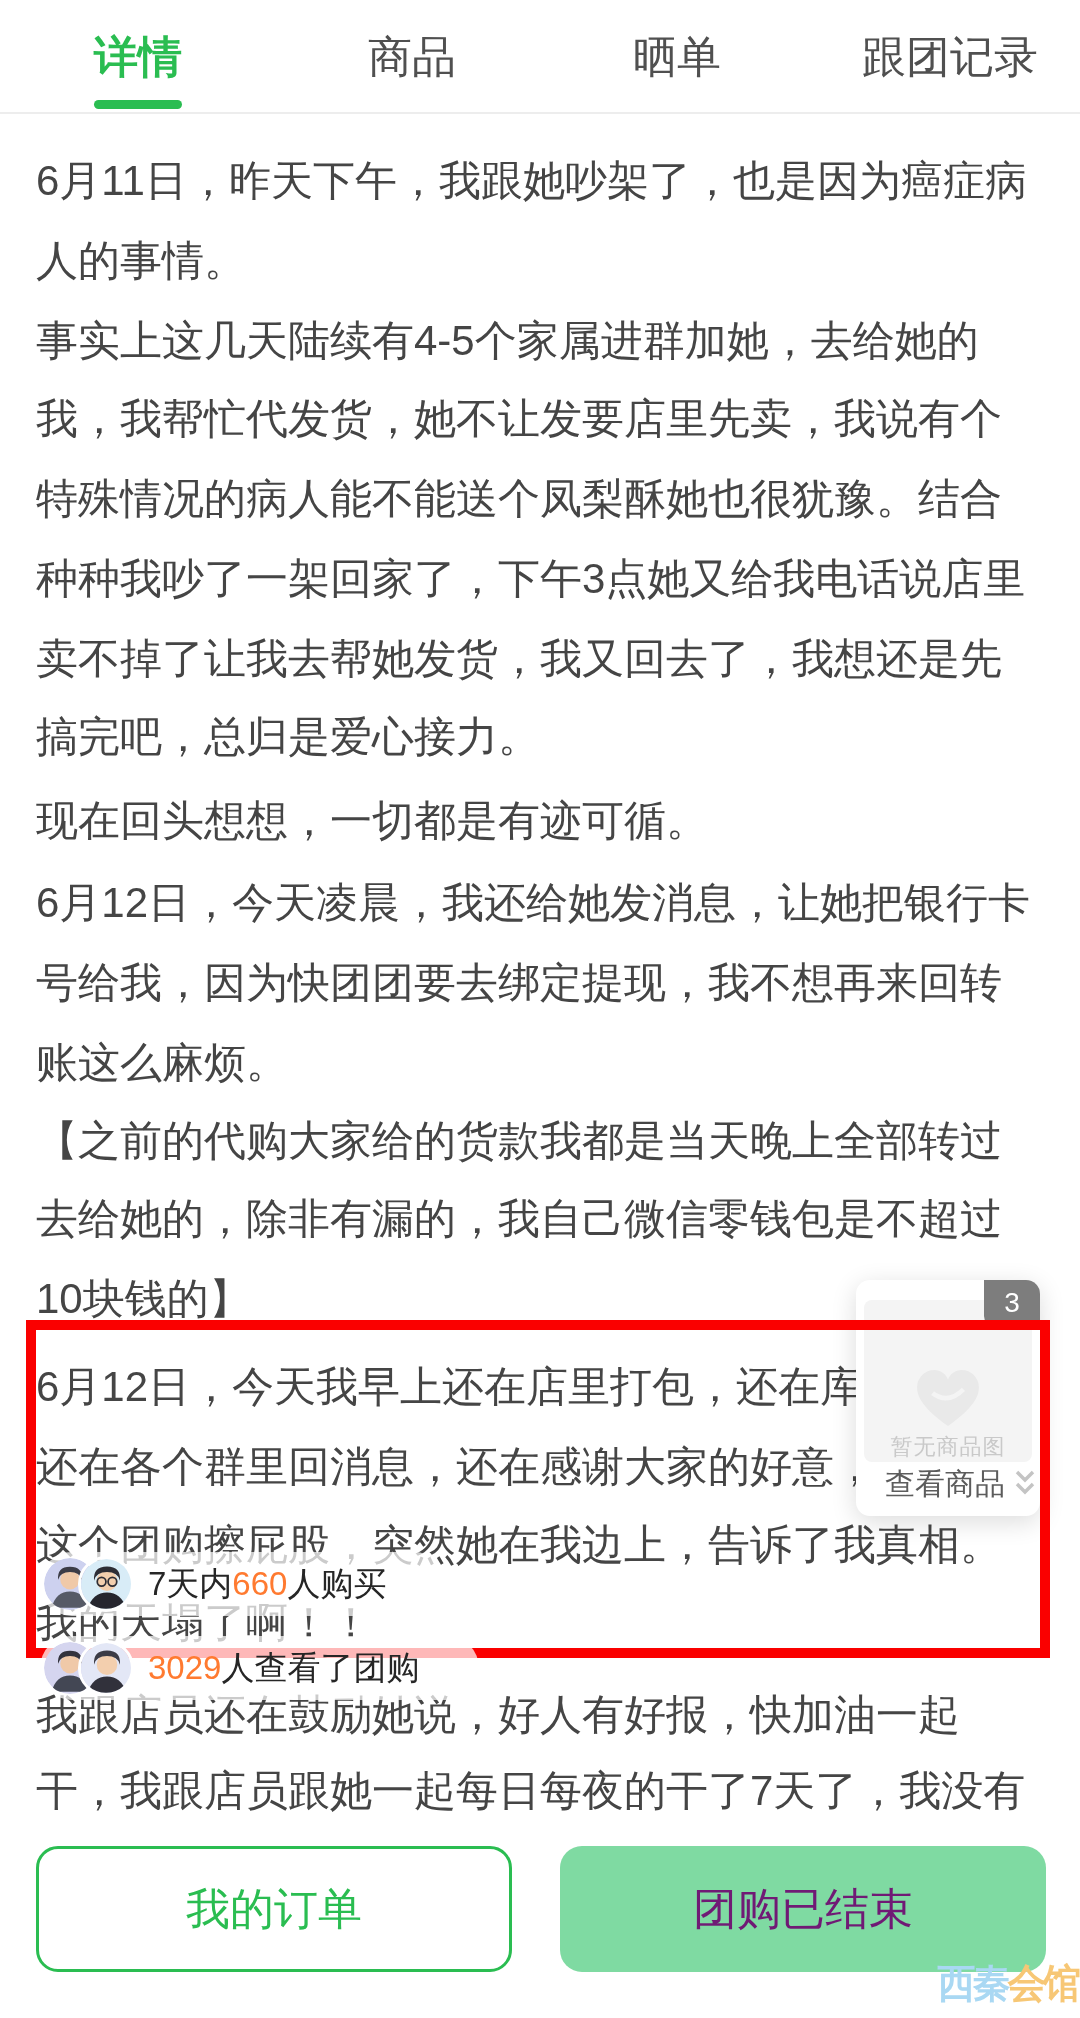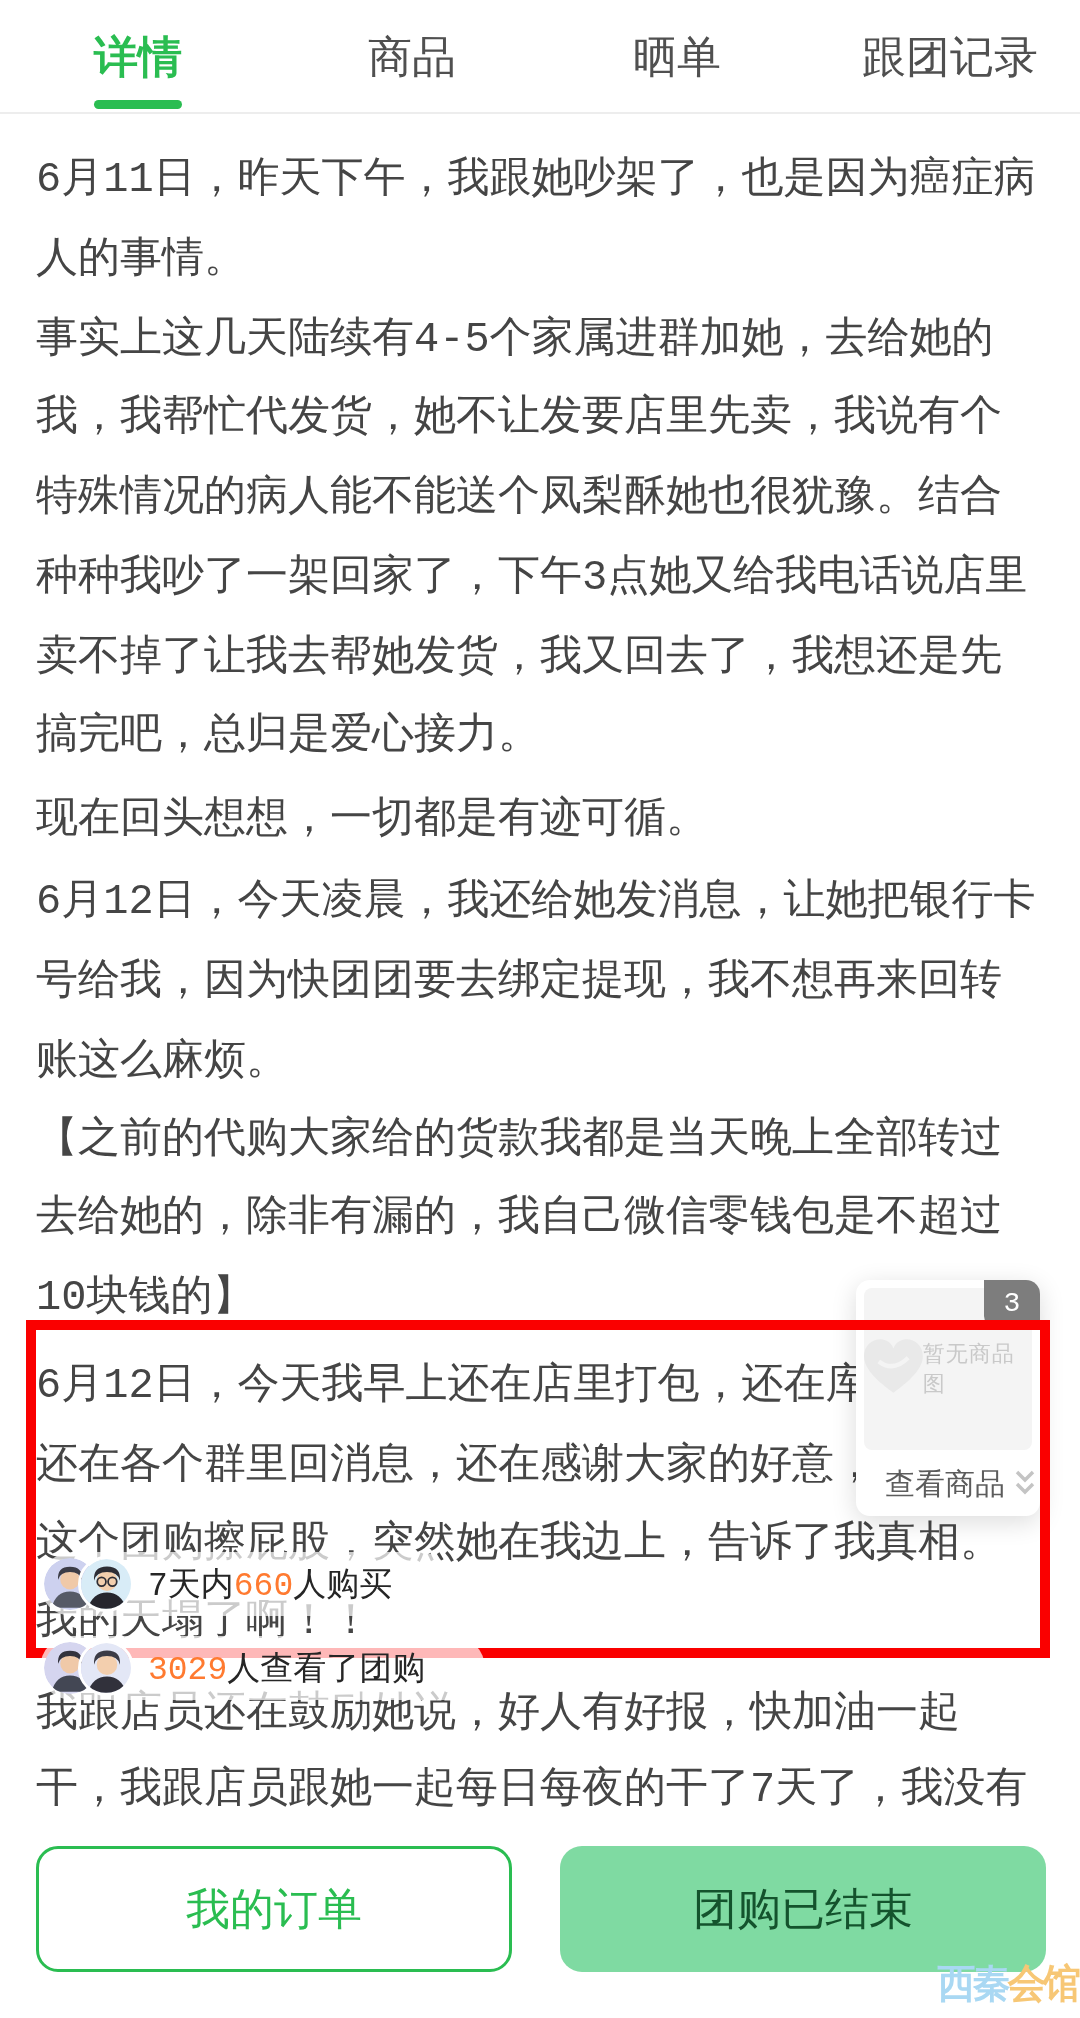--- a/index.html
+++ b/index.html
@@ -1,20 +1,20 @@
 <!DOCTYPE html>
 <html><head>
 <meta charset="utf-8">
 <style>
   * { margin:0; padding:0; box-sizing:border-box; }
   html,body { background:#ffffff; }
   .screen {
     position:relative; width:1080px; height:2018px;
     background:#ffffff; overflow:hidden;
-    font-family:Liberation Mono, monospace;
+    font-family:Liberation Sans, sans-serif;
     color:#454545;
   }
   
   .tabbar {
     position:absolute; left:0; top:0; width:1080px; height:114px;
     background:#ffffff; border-bottom:2px solid #ededed; z-index:6;
   }
   .tab {
     position:absolute; top:28px; font-size:44px; color:#505050;
     cursor:pointer; white-space:nowrap;
@@ -40,23 +40,23 @@
     background:#ffffff; border-radius:14px; z-index:2;
     box-shadow:0 6px 26px rgba(0,0,0,0.14);
   }
   .card-badge {
     position:absolute; right:0; top:0; width:56px; height:46px;
     background:#7d7d7d; color:#ffffff; font-size:28px;
     border-radius:0 14px 0 10px;
     display:flex; align-items:center; justify-content:center;
   }
   .card-img-placeholder {
-    position:absolute; left:8px; top:8px; width:168px; height:162px;
+    position:absolute; left:8px; top:20px; width:168px; height:162px;
     background:#f4f4f4; border-radius:8px;
-    display:flex; flex-direction:row; align-items:center; justify-content:flex-end;
+    display:flex; flex-direction:column; align-items:center; justify-content:flex-end;
   }
   .ph-heart { margin-bottom:6px; }
   .ph-text { font-size:22px; color:#c9c9c9; letter-spacing:1px; }
   .card-action {
     position:absolute; left:14px; bottom:6px; width:184px; height:52px;
     display:flex; align-items:center; justify-content:center; gap:6px;
     cursor:pointer;
   }
   .card-action-label { font-size:30px; color:#5c5c5c; }
   
@@ -79,21 +79,21 @@
   .btn {
     position:absolute; top:1846px; height:126px; border-radius:22px;
     display:flex; align-items:center; justify-content:center;
     font-size:44px; cursor:pointer; z-index:5;
   }
   .btn-orders {
     left:36px; width:476px; background:#ffffff;
     border:3px solid #2abd51; color:#2abd51;
   }
   .btn-ended {
-    left:560px; width:486px; background:#7fdaa2; color:#14532d;
+    left:560px; width:486px; background:#7fdaa2; color:#701a75;
   }
   
   .watermark {
     position:absolute; right:2px; top:1956px; z-index:6;
     font-size:40px; font-weight:bold; letter-spacing:-3px;
     white-space:nowrap; transform:scaleX(0.95); transform-origin:right;
   }
   .wm-blue { color:#a9d8f3; }
   .wm-orange { color:#f7c775; }
 </style>

